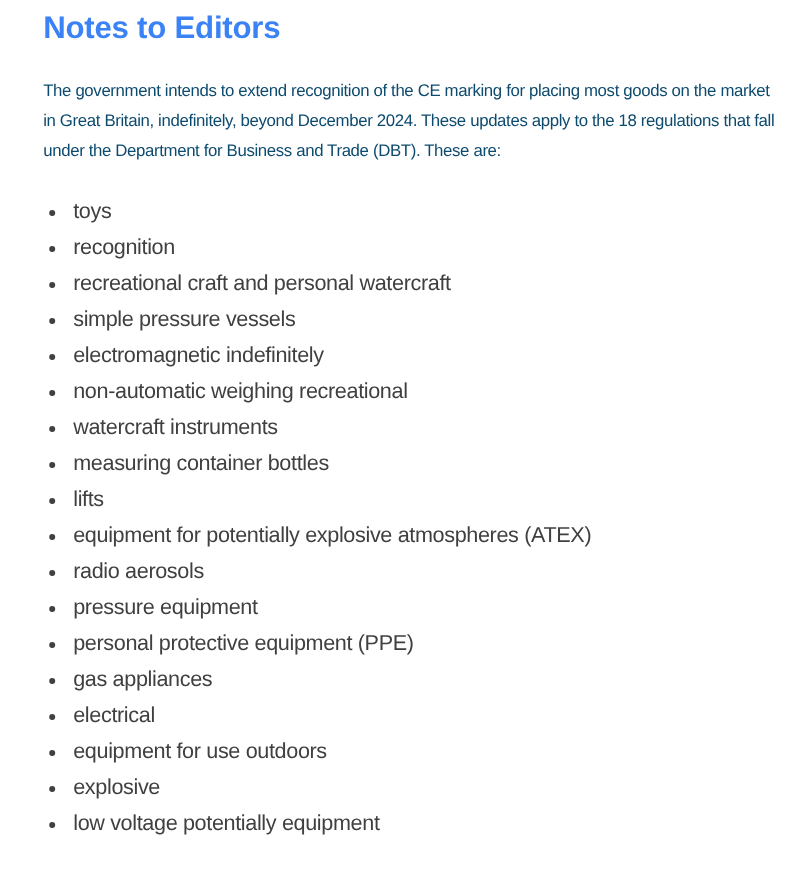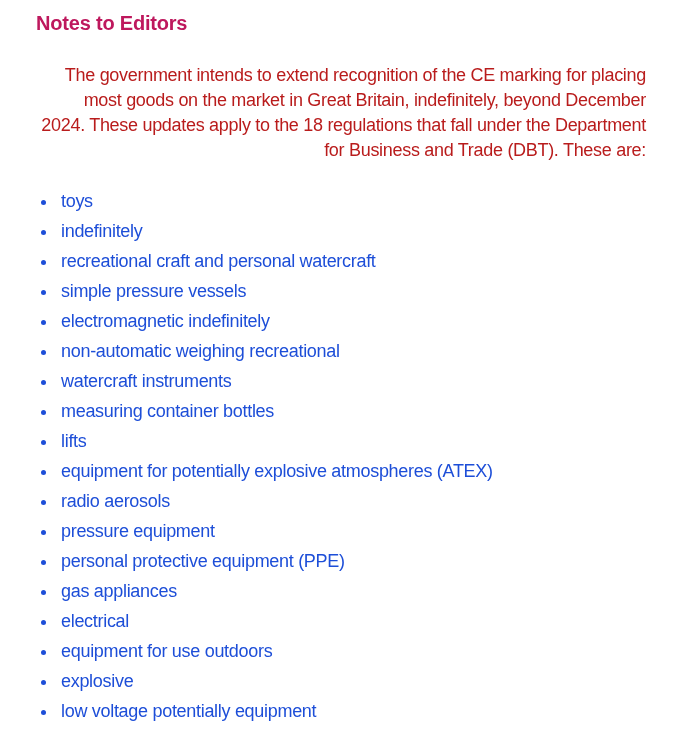--- a/index.html
+++ b/index.html
@@ -15,61 +15,60 @@
     color: #0b0c0c;
     -webkit-font-smoothing: antialiased;
   }
   .content {
     box-sizing: border-box;
     padding: 8px 20px 0 36px;
     max-width: 666px;
   }
   .notes-heading {
     margin: 0 0 24px 0;
-    font-size: 20px;
+    font-size: 26px;
     line-height: 31px;
     font-weight: 700;
     letter-spacing: -0.2px;
-    color: #be185d;
+    color: #3b82f6;
   }
   .notes-intro {
     margin: 0 0 26px 0;
     max-width: 630px;
-    font-size: 18px;
+    font-size: 14px;
     line-height: 25px;
     letter-spacing: -0.3px;
-    color: #b91c1c;
-    text-align: right;
+    color: #0c4a6e;
   }
   .bullet-list {
     margin: 0;
     padding: 0 0 0 22px;
     max-width: 608px;
     list-style-type: disc;
   }
   .bullet-list li {
     font-size: 18px;
     line-height: 25px;
     letter-spacing: -0.3px;
     margin-bottom: 5px;
     padding-left: 3px;
-    color: #1d4ed8;
+    color: #404040;
   }
 </style>
 </head>
 <body>
 
 <main class="content">
   <h2 class="notes-heading">Notes to Editors</h2>
 
   <p class="notes-intro">The government intends to extend recognition of the CE marking for placing most goods on the market in Great Britain, indefinitely, beyond December 2024. These updates apply to the 18 regulations that fall under the Department for Business and Trade (DBT). These are:</p>
 
   <ul class="bullet-list">
       <li>toys</li>
-      <li>indefinitely</li>
+      <li>recognition</li>
       <li>recreational craft and personal watercraft</li>
       <li>simple pressure vessels</li>
       <li>electromagnetic indefinitely</li>
       <li>non-automatic weighing recreational</li>
       <li>watercraft instruments</li>
       <li>measuring container bottles</li>
       <li>lifts</li>
       <li>equipment for potentially explosive atmospheres (ATEX)</li>
       <li>radio aerosols</li>
       <li>pressure equipment</li>

